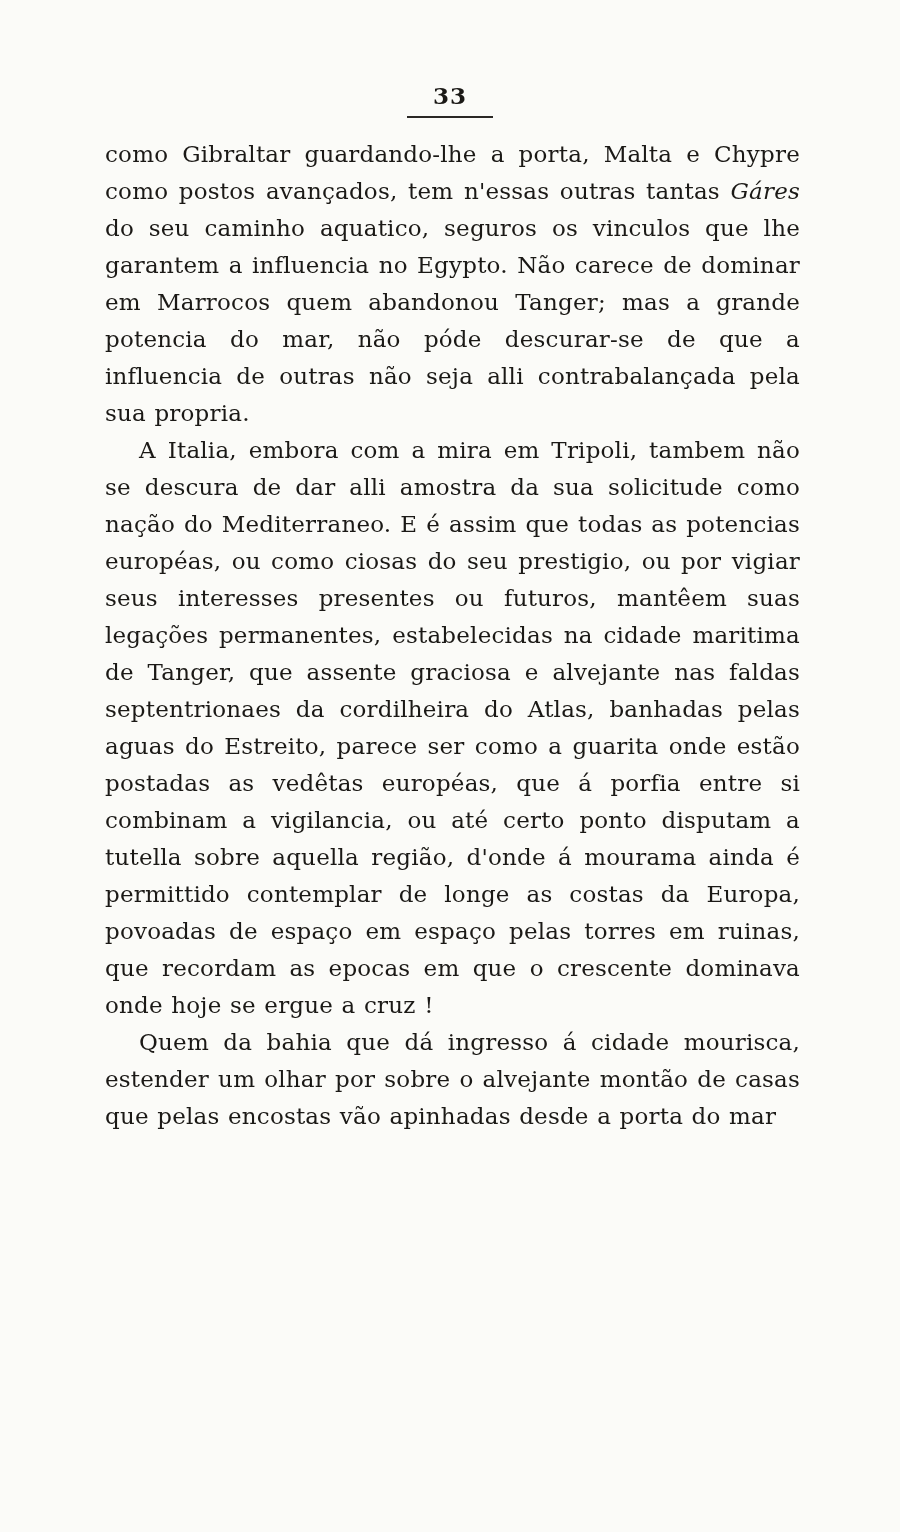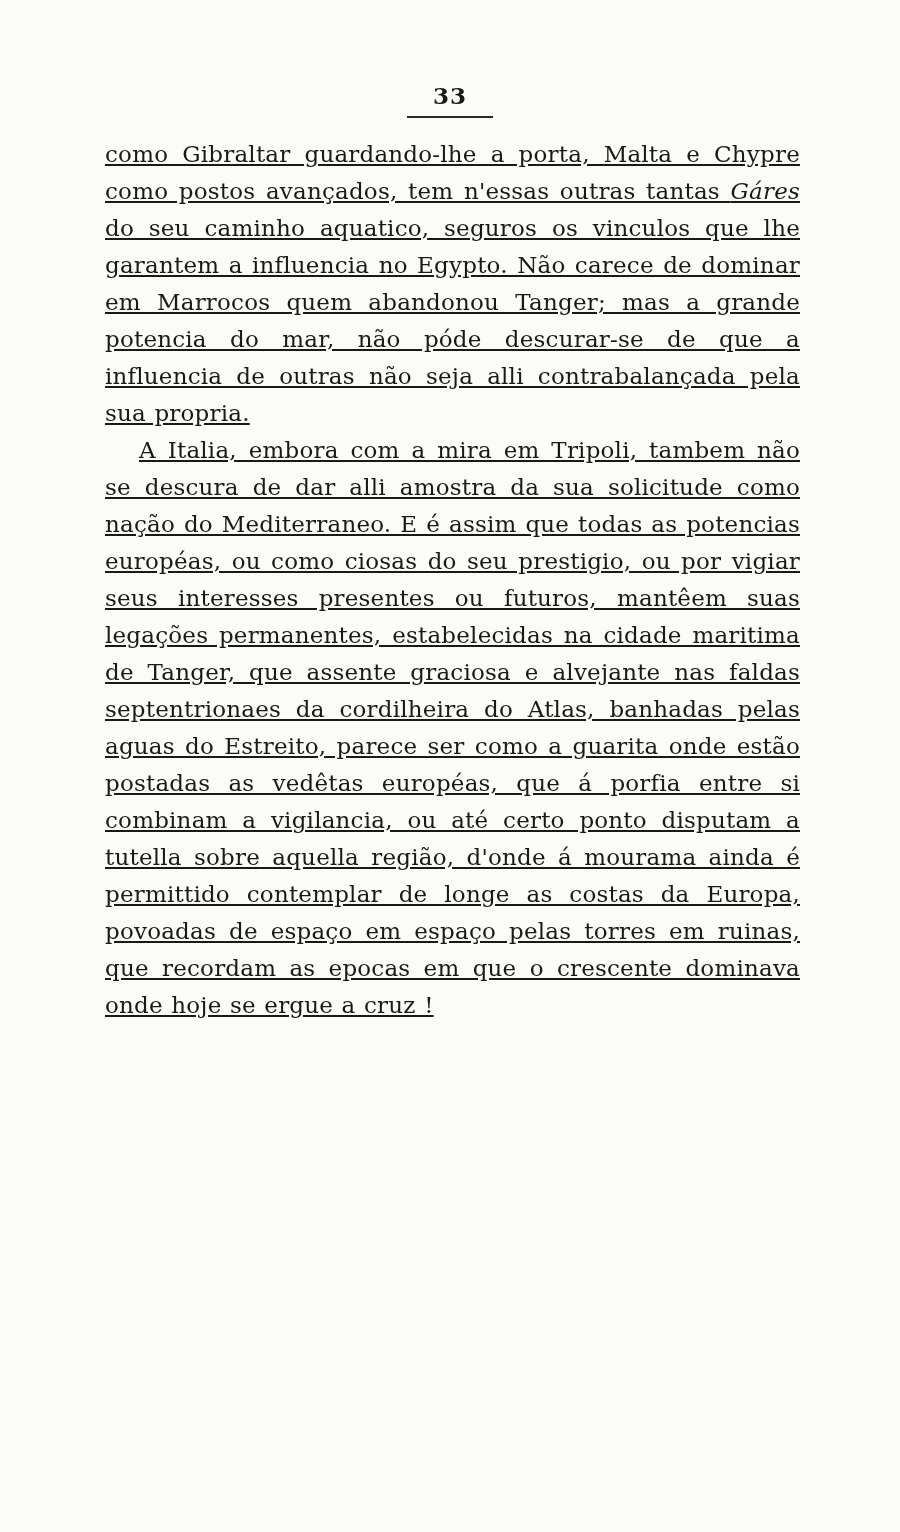--- a/index.html
+++ b/index.html
@@ -10,21 +10,20 @@
   .scan-page {
     position: relative;
     width: 900px;
     height: 1532px;
     margin: 0 auto;
     background: #fbfbf8;
     color: #1b1916;
     font-family: "DejaVu Serif", "Liberation Serif", serif;
     overflow: hidden;
     box-sizing: border-box;
-    text-decoration: underline;
   }
   .page-number-wrap {
     text-align: center;
     padding-top: 82px;
   }
   .page-number {
     display: inline-block;
     font-size: 23px;
     font-weight: bold;
     letter-spacing: 1px;
@@ -55,14 +54,15 @@
 </head>
 <body>
 
 <div class="scan-page">
   <div class="page-number-wrap">
     <span class="page-number">33</span>
   </div>
   <div class="page-text">
       <p class="para"><span>como Gibraltar guardando-lhe a porta, Malta e Chypre como postos avançados, tem n'essas outras tantas </span><i>Gáres</i><span> do seu caminho aquatico, seguros os vinculos que lhe garantem a influencia no Egypto. Não carece de dominar em Marrocos quem abandonou Tanger; mas a grande potencia do mar, não póde descurar-se de que a influencia de outras não seja alli contrabalançada pela sua propria.</span></p>
       <p class="para indent"><span>A Italia, embora com a mira em Tripoli, tambem não se descura de dar alli amostra da sua solicitude como nação do Mediterraneo. E é assim que todas as potencias européas, ou como ciosas do seu prestigio, ou por vigiar seus interesses presentes ou futuros, mantêem suas legações permanentes, estabelecidas na cidade maritima de Tanger, que assente graciosa e alvejante nas faldas septentrionaes da cordilheira do Atlas, banhadas pelas aguas do Estreito, parece ser como a guarita onde estão postadas as vedêtas européas, que á porfia entre si combinam a vigilancia, ou até certo ponto disputam a tutella sobre aquella região, d'onde á mourama ainda é permittido contemplar de longe as costas da Europa, povoadas de espaço em espaço pelas torres em ruinas, que recordam as epocas em que o crescente dominava onde hoje se ergue a cruz !</span></p>
+      <p class="para indent"><span>Quem da bahia que dá ingresso á cidade mourisca, estender um olhar por sobre o alvejante montão de casas que pelas encostas vão apinhadas desde a porta do mar</span></p>
     </div>
 </div>
 
 </body></html>

